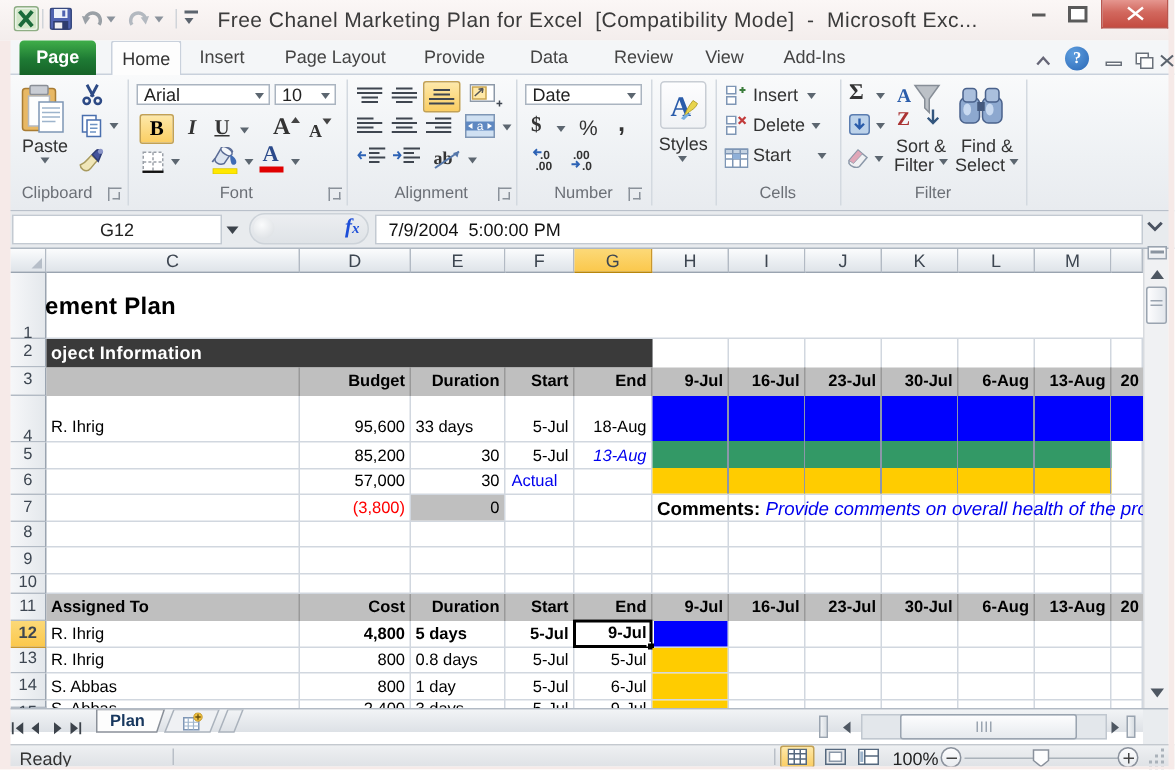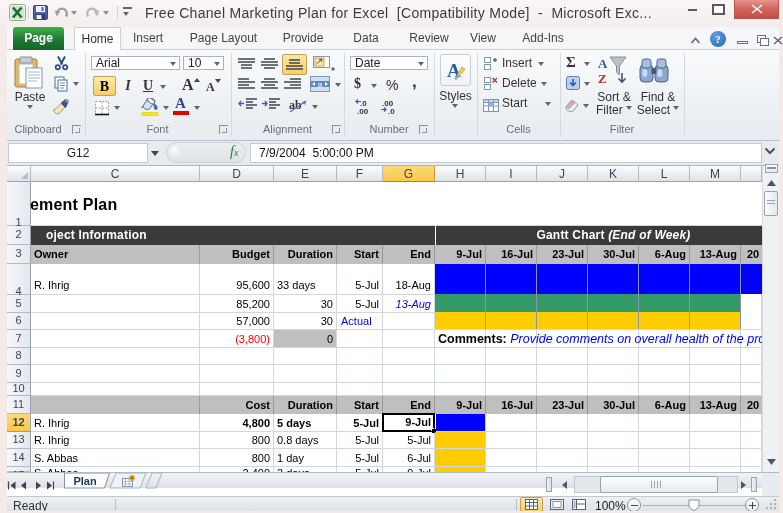--- a/index.html
+++ b/index.html
@@ -315,21 +315,21 @@
  <div class="abs btxt" style="left:636px;top:90px;width:44px;text-align:center;">Find &amp;</div>
  <div class="abs btxt" style="left:633px;top:103px;width:50px;text-align:center;">Select <span class="dar" style="margin-bottom:1px;"></span></div>
  <div class="abs glabel" style="left:560px;width:124px;">Filter</div>
 </div>
 
 <div class="abs" id="fbar"></div>
 <div class="abs" id="namebox">G12</div>
 <span class="abs" style="left:151px;top:151px;width:0;height:0;border:4px solid transparent;border-top:5px solid #3c434b;"></span>
 <div class="abs" style="left:166px;top:142px;width:80px;height:21px;background:linear-gradient(#eceef1,#dfe3e7);border:1px solid #cdd3d9;border-radius:11px;"></div>
 <div class="abs" style="left:169px;top:145px;width:14px;height:14px;border-radius:50%;background:radial-gradient(circle at 40% 35%,#fafbfc,#d8dce0);"></div>
-<div class="abs" style="left:230px;top:144px;font-size:14px;font-style:italic;font-weight:normal;color:#15803d;font-family:'Liberation Serif',serif;">f<span style="font-size:10px;">x</span></div>
+<div class="abs" style="left:230px;top:144px;font-size:14px;font-style:italic;font-weight:bold;color:#1d4ed8;font-family:'Liberation Serif',serif;">f<span style="font-size:10px;">x</span></div>
 <div class="abs" id="fxbox">7/9/2004&nbsp; 5:00:00 PM</div>
 <svg class="abs" style="left:764px;top:147px;" width="12" height="9" viewBox="0 0 12 9">
     <path d="M1.5 1.5 L6 6 L10.5 1.5" fill="none" stroke="#4a5260" stroke-width="2"></path>
   </svg>
 
 <div class="abs" id="sheet">
 
  <div class="abs colhdr" style="left:7px;top:0;width:24px;">
       <span style="position:absolute;right:2px;bottom:2px;width:0;height:0;border-left:7px solid transparent;border-bottom:7px solid #b6bec8;"></span>
     </div>
@@ -383,36 +383,34 @@
  <div class="abs vline" style="left:485px;top:60px;height:246px;"></div>
  <div class="abs vline" style="left:536px;top:60px;height:246px;"></div>
  <div class="abs vline" style="left:587px;top:60px;height:246px;"></div>
  <div class="abs vline" style="left:638px;top:60px;height:246px;"></div>
  <div class="abs vline" style="left:689px;top:60px;height:246px;"></div>
  <div class="abs vline" style="left:740px;top:60px;height:246px;"></div>
  <div class="abs vline" style="left:761px;top:60px;height:246px;"></div>
 
  <div class="abs cell b" style="left:30px;top:30px;font-size:16px;letter-spacing:0.2px;">ement Plan</div>
 
- <div class="abs darkbar" style="left:31px;top:60px;width:404px;height:19px;line-height:19px;padding-left:15px;">oject Information</div>
- <div class="abs darkbar" style="left:436px;top:60px;width:326px;height:19px;line-height:19px;text-align:center;padding-left:29px;">Gantt Chart <span style="font-style:italic;font-weight:bold;">(End of Week)</span></div>
+ <div class="abs darkbar" style="left:31px;top:60px;width:404px;height:19px;line-height:19px;padding-left:3px;">oject Information</div>
 
  <div class="abs grayhdr" style="left:31px;top:79px;width:731px;height:19px;"></div>
  <div class="abs" style="left:199px;top:79px;width:1px;height:19px;background:#999;"></div>
     <div class="abs" style="left:273px;top:79px;width:1px;height:19px;background:#999;"></div>
     <div class="abs" style="left:336px;top:79px;width:1px;height:19px;background:#999;"></div>
     <div class="abs" style="left:382px;top:79px;width:1px;height:19px;background:#999;"></div>
     <div class="abs" style="left:434px;top:79px;width:1px;height:19px;background:#999;"></div>
     <div class="abs" style="left:485px;top:79px;width:1px;height:19px;background:#999;"></div>
     <div class="abs" style="left:536px;top:79px;width:1px;height:19px;background:#999;"></div>
     <div class="abs" style="left:587px;top:79px;width:1px;height:19px;background:#999;"></div>
     <div class="abs" style="left:638px;top:79px;width:1px;height:19px;background:#999;"></div>
     <div class="abs" style="left:689px;top:79px;width:1px;height:19px;background:#999;"></div>
     <div class="abs" style="left:740px;top:79px;width:1px;height:19px;background:#999;"></div>
-    <div class="abs cell b" style="left:34px;top:79px;width:120px;line-height:19px;">Owner</div>
  <div class="abs cell b r" style="left:200px;top:79px;width:70px;line-height:19px;">Budget</div>
  <div class="abs cell b r" style="left:274px;top:79px;width:59px;line-height:19px;">Duration</div>
  <div class="abs cell b r" style="left:337px;top:79px;width:42px;line-height:19px;">Start</div>
  <div class="abs cell b r" style="left:383px;top:79px;width:48px;line-height:19px;">End</div>
  <div class="abs cell b r" style="left:435px;top:79px;width:47px;line-height:19px;">9-Jul</div>
  <div class="abs cell b r" style="left:486px;top:79px;width:47px;line-height:19px;">16-Jul</div>
  <div class="abs cell b r" style="left:537px;top:79px;width:47px;line-height:19px;">23-Jul</div>
  <div class="abs cell b r" style="left:588px;top:79px;width:47px;line-height:19px;">30-Jul</div>
  <div class="abs cell b r" style="left:639px;top:79px;width:47px;line-height:19px;">6-Aug</div>
  <div class="abs cell b r" style="left:690px;top:79px;width:47px;line-height:19px;">13-Aug</div>
@@ -446,20 +444,21 @@
     <div class="abs" style="left:273px;top:230px;width:1px;height:18px;background:#999;"></div>
     <div class="abs" style="left:336px;top:230px;width:1px;height:18px;background:#999;"></div>
     <div class="abs" style="left:382px;top:230px;width:1px;height:18px;background:#999;"></div>
     <div class="abs" style="left:434px;top:230px;width:1px;height:18px;background:#999;"></div>
     <div class="abs" style="left:485px;top:230px;width:1px;height:18px;background:#999;"></div>
     <div class="abs" style="left:536px;top:230px;width:1px;height:18px;background:#999;"></div>
     <div class="abs" style="left:587px;top:230px;width:1px;height:18px;background:#999;"></div>
     <div class="abs" style="left:638px;top:230px;width:1px;height:18px;background:#999;"></div>
     <div class="abs" style="left:689px;top:230px;width:1px;height:18px;background:#999;"></div>
     <div class="abs" style="left:740px;top:230px;width:1px;height:18px;background:#999;"></div>
+    <div class="abs cell b" style="left:34px;top:230px;width:120px;line-height:18px;">Assigned To</div>
  <div class="abs cell b r" style="left:200px;top:230px;width:70px;line-height:18px;">Cost</div>
  <div class="abs cell b r" style="left:274px;top:230px;width:59px;line-height:18px;">Duration</div>
  <div class="abs cell b r" style="left:337px;top:230px;width:42px;line-height:18px;">Start</div>
  <div class="abs cell b r" style="left:383px;top:230px;width:48px;line-height:18px;">End</div>
  <div class="abs cell b r" style="left:435px;top:230px;width:47px;line-height:18px;">9-Jul</div>
  <div class="abs cell b r" style="left:486px;top:230px;width:47px;line-height:18px;">16-Jul</div>
  <div class="abs cell b r" style="left:537px;top:230px;width:47px;line-height:18px;">23-Jul</div>
  <div class="abs cell b r" style="left:588px;top:230px;width:47px;line-height:18px;">30-Jul</div>
  <div class="abs cell b r" style="left:639px;top:230px;width:47px;line-height:18px;">6-Aug</div>
  <div class="abs cell b r" style="left:690px;top:230px;width:47px;line-height:18px;">13-Aug</div>

